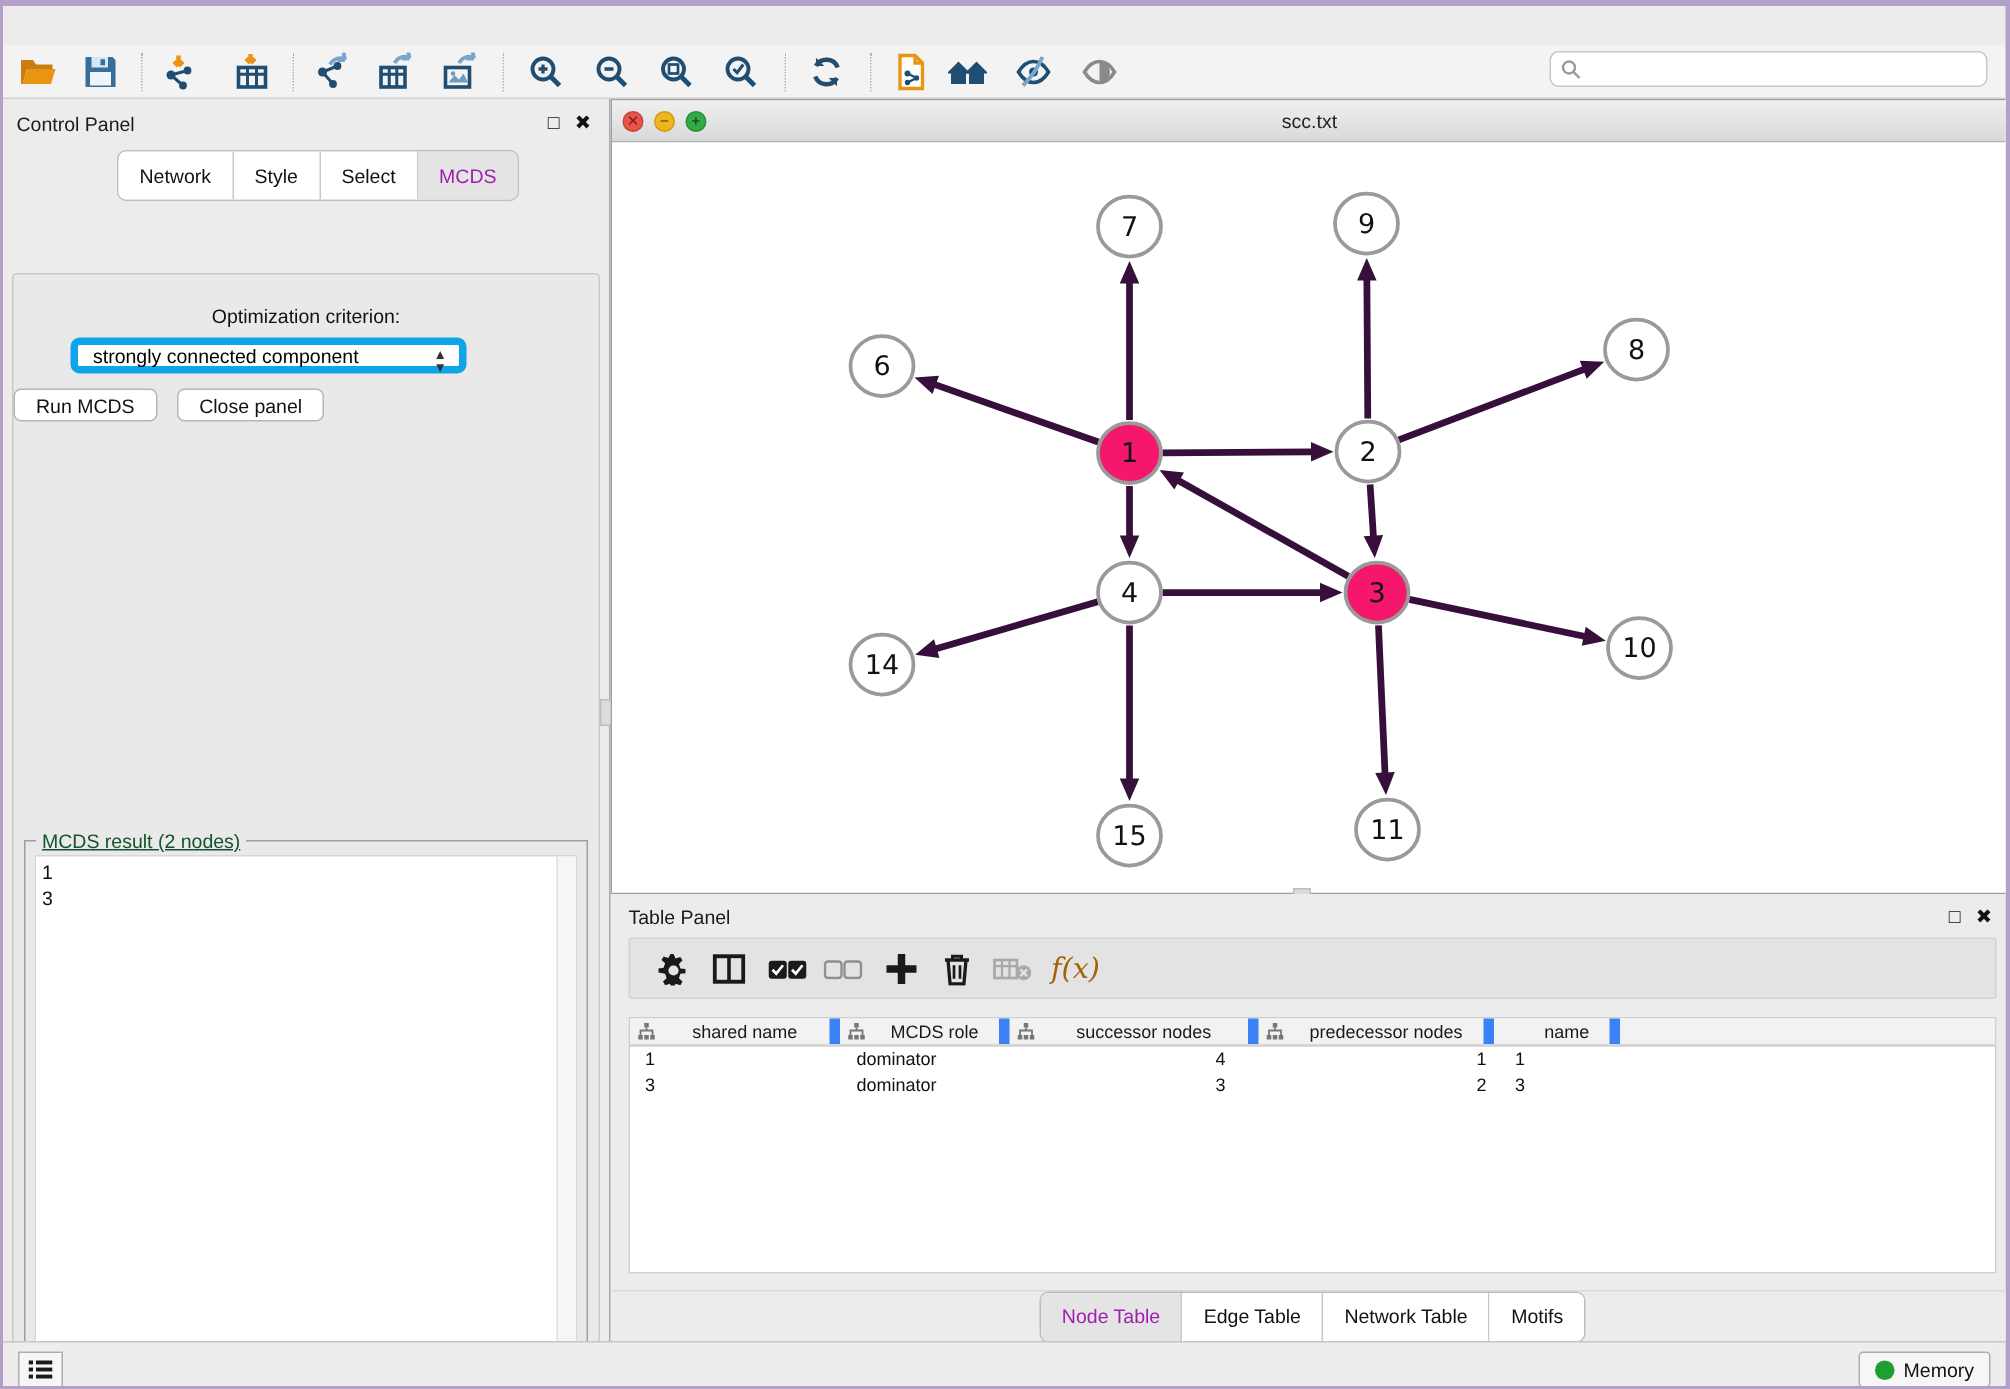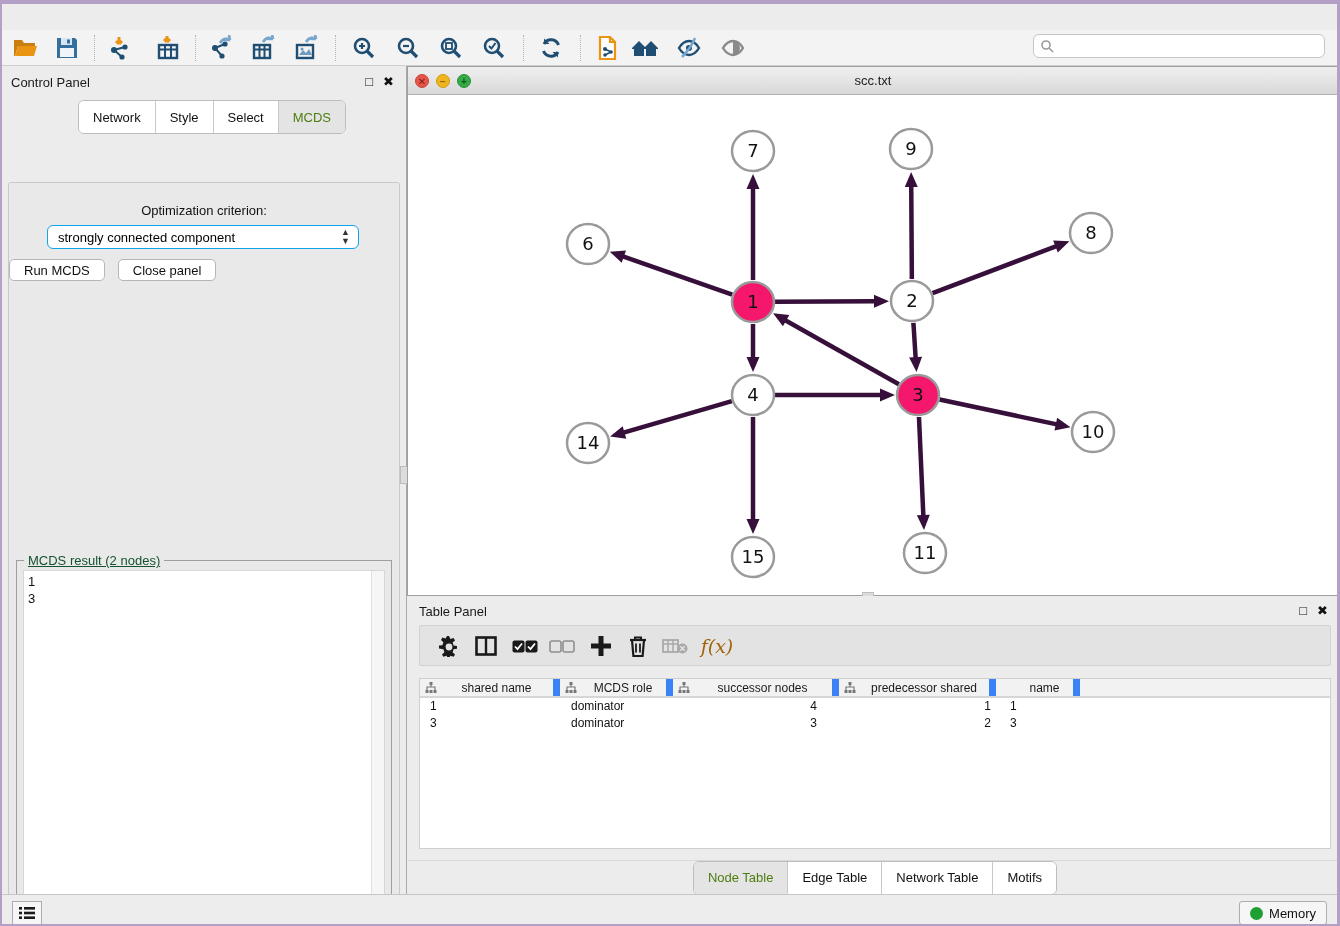--- a/index.html
+++ b/index.html
@@ -23,24 +23,24 @@
   .searchbox { position:absolute; right:12px; top:4px; width:292px; height:24px; background:#fff; border:1px solid #c6c6c6; border-radius:6px; display:flex; align-items:center; padding-left:6px; }
   .searchbox input { border:none; outline:none; flex:1; font-size:12px; background:transparent; height:20px; margin-left:4px; }
   
   .control-panel { position:absolute; left:0; top:62px; width:404px; height:828px; background:#ececec; }
   .panel-title { position:absolute; left:9px; top:9px; font-size:13px; color:#1a1a1a; }
   .panel-btns { position:absolute; right:12px; top:9px; display:flex; gap:10px; }
   .panel-btns .pbx { font-size:13px; font-weight:bold; color:#111; cursor:pointer; line-height:13px; }
   .seg-row { position:absolute; display:flex; border:1px solid #bdbdbd; border-radius:6px; overflow:hidden; background:#fff; height:34px; }
   .seg { display:flex; align-items:center; justify-content:center; padding:0 14px; font-size:13px; color:#111; background:#fff; border-right:1px solid #c9c9c9; cursor:pointer; white-space:nowrap; }
   .seg:last-child { border-right:none; }
-  .seg.active { background:#e4e4e4; color:#4d7c0f; }
+  .seg.active { background:#e4e4e4; color:#a21caf; }
   .cp-content { position:absolute; left:6px; top:116px; width:392px; height:766px; background:#e9e9e9; border:1px solid #c9c9c9; border-radius:3px; }
   .opt-label { position:absolute; left:0; right:0; top:20px; text-align:center; font-size:13px; color:#111; }
-  .opt-select { position:absolute; left:38px; top:42px; width:312px; height:24px; background:#fff; border:1px solid #0ea5e9; border-radius:6px; display:flex; align-items:center; font-size:13px; padding-left:10px; cursor:pointer; }
+  .opt-select { position:absolute; left:38px; top:42px; width:264px; height:24px; background:#fff; border:5px solid #0ea5e9; border-radius:6px; display:flex; align-items:center; font-size:13px; padding-left:10px; cursor:pointer; }
   .stepper { position:absolute; right:8px; top:2px; font-size:9px; line-height:9px; color:#333; text-align:center; }
   .cp-buttons { position:absolute; left:0; right:0; top:76px; display:flex; justify-content:flex-start; gap:13px; }
   .btn { background:#fff; border:1px solid #b6b6b6; border-radius:5px; height:22px; padding:0 14px; font-size:13px; color:#111; display:flex; align-items:center; cursor:pointer; }
   .groupbox { position:absolute; left:7px; top:377px; width:376px; height:379px; border:1px solid #9e9e9e; }
   .groupbox-label { position:absolute; left:7px; top:-8px; background:#e9e9e9; padding:0 4px; font-size:13px; color:#14532d;text-decoration:underline; }
   .groupbox-inner { position:absolute; left:6px; top:9px; right:6px; bottom:6px; background:#fff; border:1px solid #d7d7d7; overflow:hidden; }
   .result-lines { position:absolute; left:4px; top:2px; font-size:13px; color:#111; line-height:17px; }
   .vscroll-track { position:absolute; right:0; top:0; bottom:0; width:13px; background:#f6f6f6; border-left:1px solid #e0e0e0; }
   
   .vsplit { position:absolute; left:404px; top:62px; width:1px; height:828px; background:#a8a8a8; }
@@ -424,21 +424,21 @@
             <span class="th-label">successor nodes</span>
           </div>
           <div class="th" style="width: 157px;">
             <svg class="org-icon" viewBox="0 0 12 12">
               <rect x="4.5" y="0" width="3" height="3" fill="#777"></rect>
               <path d="M6 3v2M2 8V5h8v3" stroke="#777" fill="none" stroke-width="1.2"></path>
               <rect x="0.5" y="8" width="3" height="3" fill="#777"></rect>
               <rect x="4.5" y="8" width="3" height="3" fill="#777"></rect>
               <rect x="8.5" y="8" width="3" height="3" fill="#777"></rect>
             </svg>
-            <span class="th-label">predecessor shared</span>
+            <span class="th-label">predecessor nodes</span>
           </div>
           <div class="th" style="width: 84px;">
             <span class="org-icon"></span>
             <span class="th-label">name</span>
           </div>
         </div>
       <div id="table-body">
           <div class="trow">
             <div class="td" style="width: 141px; text-align: left; padding-left: 10px; padding-right: 0px;">1</div>
             <div class="td" style="width: 114px; text-align: left; padding-left: 10px; padding-right: 0px;">dominator</div>

